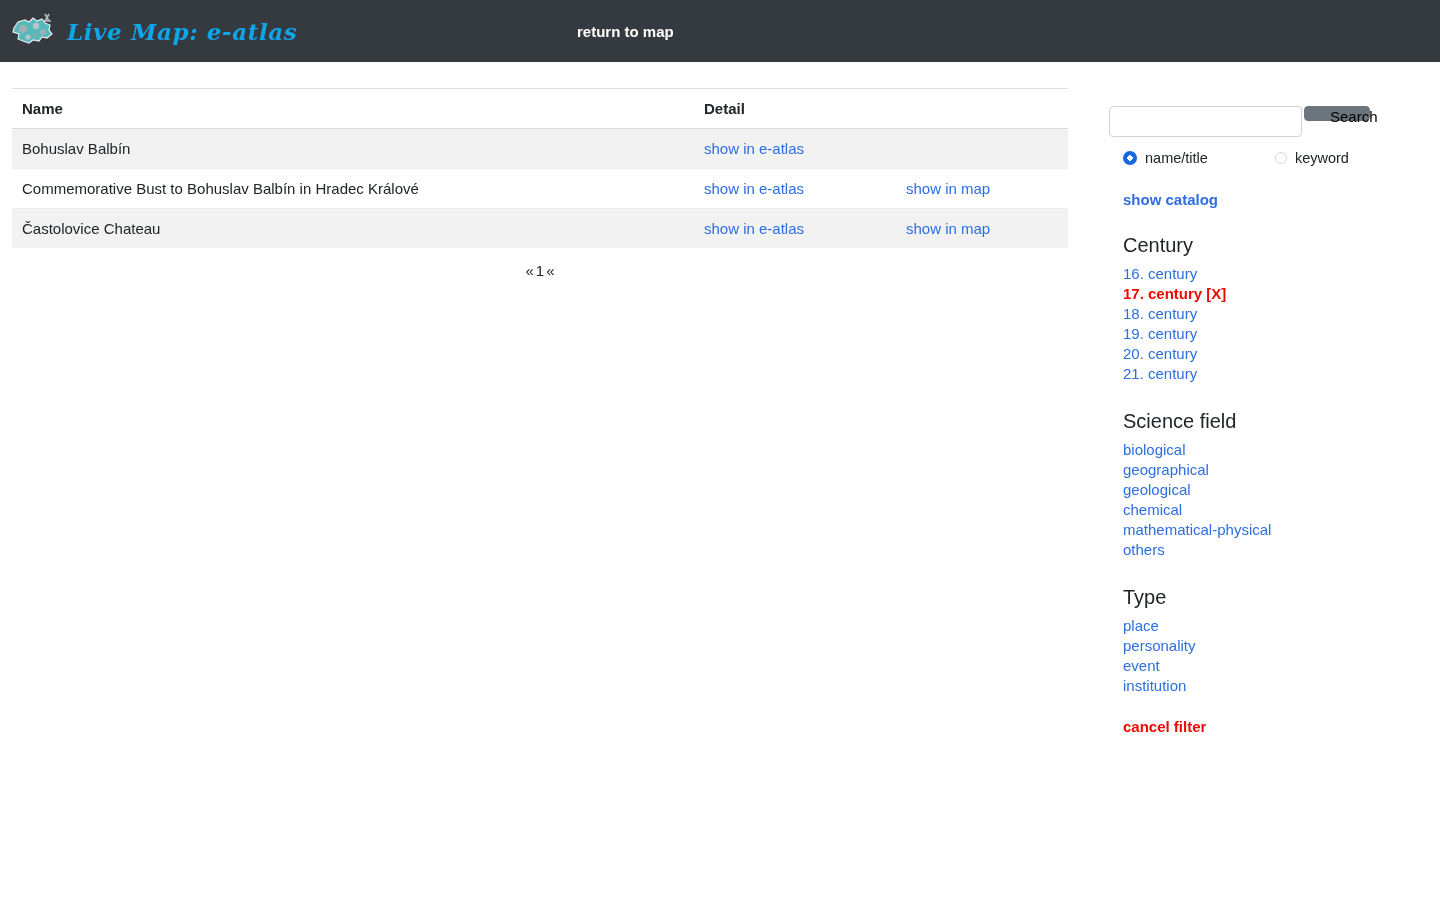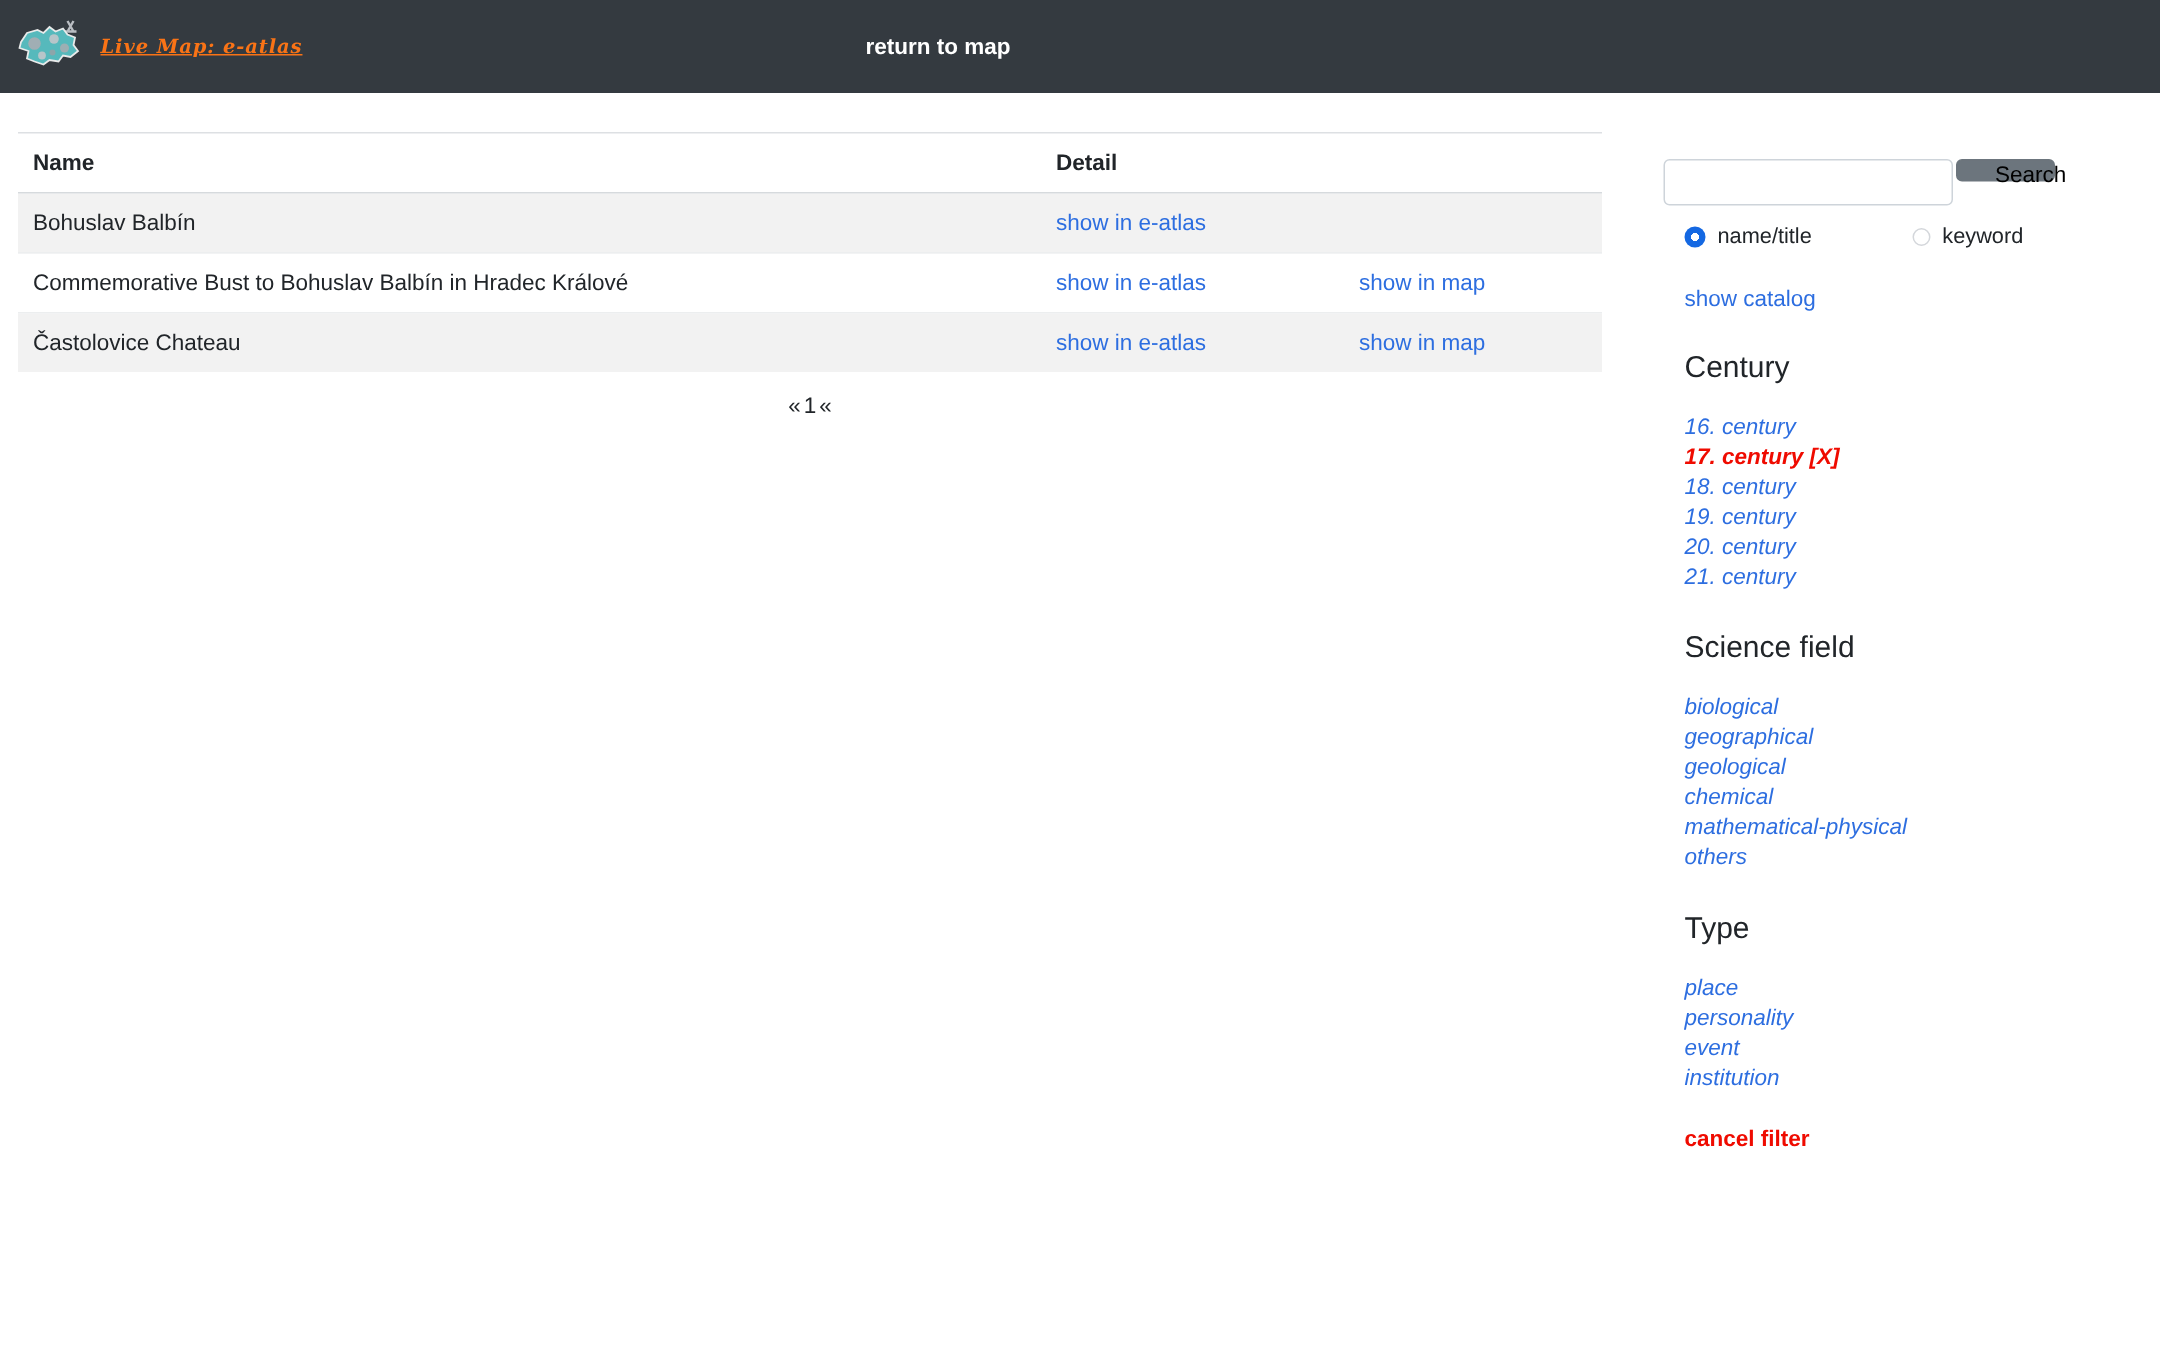--- a/index.html
+++ b/index.html
@@ -16,22 +16,22 @@
     width:1440px;height:900px;position:relative;overflow:hidden;
     background:#ffffff;color:var(--text);
     font-family:"Liberation Sans",sans-serif;
   }
   a{color:var(--blue);text-decoration:none;cursor:pointer;}
 
   
   .topbar{position:absolute;top:0;left:0;width:1440px;height:62px;background:var(--header-bg);}
   .brand{position:absolute;left:8px;top:9px;display:flex;align-items:center;gap:11px;}
   .brand-title{
-    color:#f97316;font-family:"DejaVu Serif",serif;font-style:italic;font-weight:bold;
-    font-size:13px;letter-spacing:.6px;white-space:nowrap;text-decoration:underline;
+    color:#0ea5e9;font-family:"DejaVu Serif",serif;font-style:italic;font-weight:bold;
+    font-size:23px;letter-spacing:.6px;white-space:nowrap;
   }
   .return-link{position:absolute;left:577px;top:23px;color:#fff;font-weight:700;font-size:15px;}
 
   
   .main{position:absolute;left:12px;top:88px;width:1056px;}
   .page-title{margin:0 0 13px 0;font-size:33px;font-weight:500;color:#1e2125;letter-spacing:.2px;}
   table.index-table{width:100%;border-collapse:collapse;font-size:15px;}
   .index-table th{
     text-align:left;padding:11px 10px;font-size:15px;font-weight:700;
     border-top:1px solid #dde0e3;border-bottom:1px solid #d6dadd;
@@ -53,23 +53,23 @@
   .search-btn{
     margin-left:2px;width:66px;height:15px;background:var(--btn);color:#000000;
     border:1px solid var(--btn);border-radius:4px;font-size:15px;font-family:inherit;cursor:pointer;padding-left:25px;
   }
   .radio-row{display:flex;align-items:center;margin-top:13px;margin-left:14px;font-size:14.5px;}
   .radio{display:inline-block;border-radius:50%;flex:0 0 auto;}
   .radio.on{width:14px;height:14px;background:radial-gradient(circle at center,#ffffff 0 2.6px,#1468e2 2.7px);}
   .radio.off{width:12px;height:12px;background:#fff;border:1px solid #d4d7db;}
   .radio-label{margin-left:8px;}
   .radio-group-2{display:flex;align-items:center;margin-left:67px;}
-  .catalog-link{display:block;margin-top:25px;margin-left:14px;}
+  .catalog-link{display:block;margin-top:25px;margin-left:14px;font-weight:bold;}
   .section-heading{margin-top:26px;margin-left:14px;font-size:20px;color:var(--text);}
-  .side-list{margin-top:18px;margin-left:14px;font-style:italic;}
+  .side-list{margin-top:7px;margin-left:14px;}
   .side-list a{display:block;line-height:20px;}
   .side-list .active{color:var(--red);font-weight:700;line-height:20px;display:block;}
   .cancel-link{display:block;margin-top:22px;margin-left:14px;color:var(--red);font-weight:700;}
 </style>
 </head>
 <body>
 
 <div class="topbar">
   <div class="brand">
     <span style="display:inline-block;width:48px;height:44px;">

